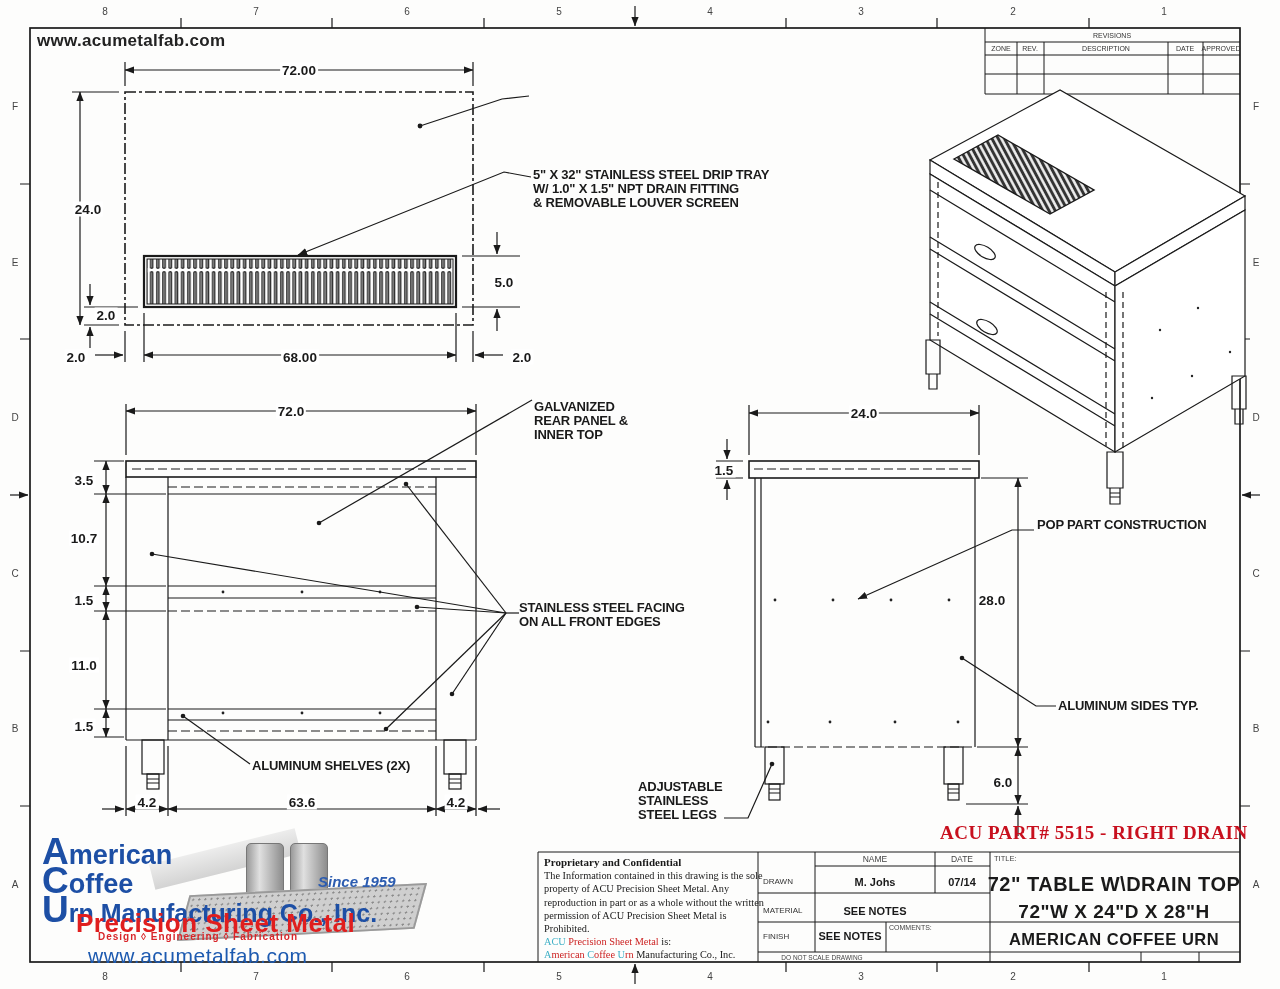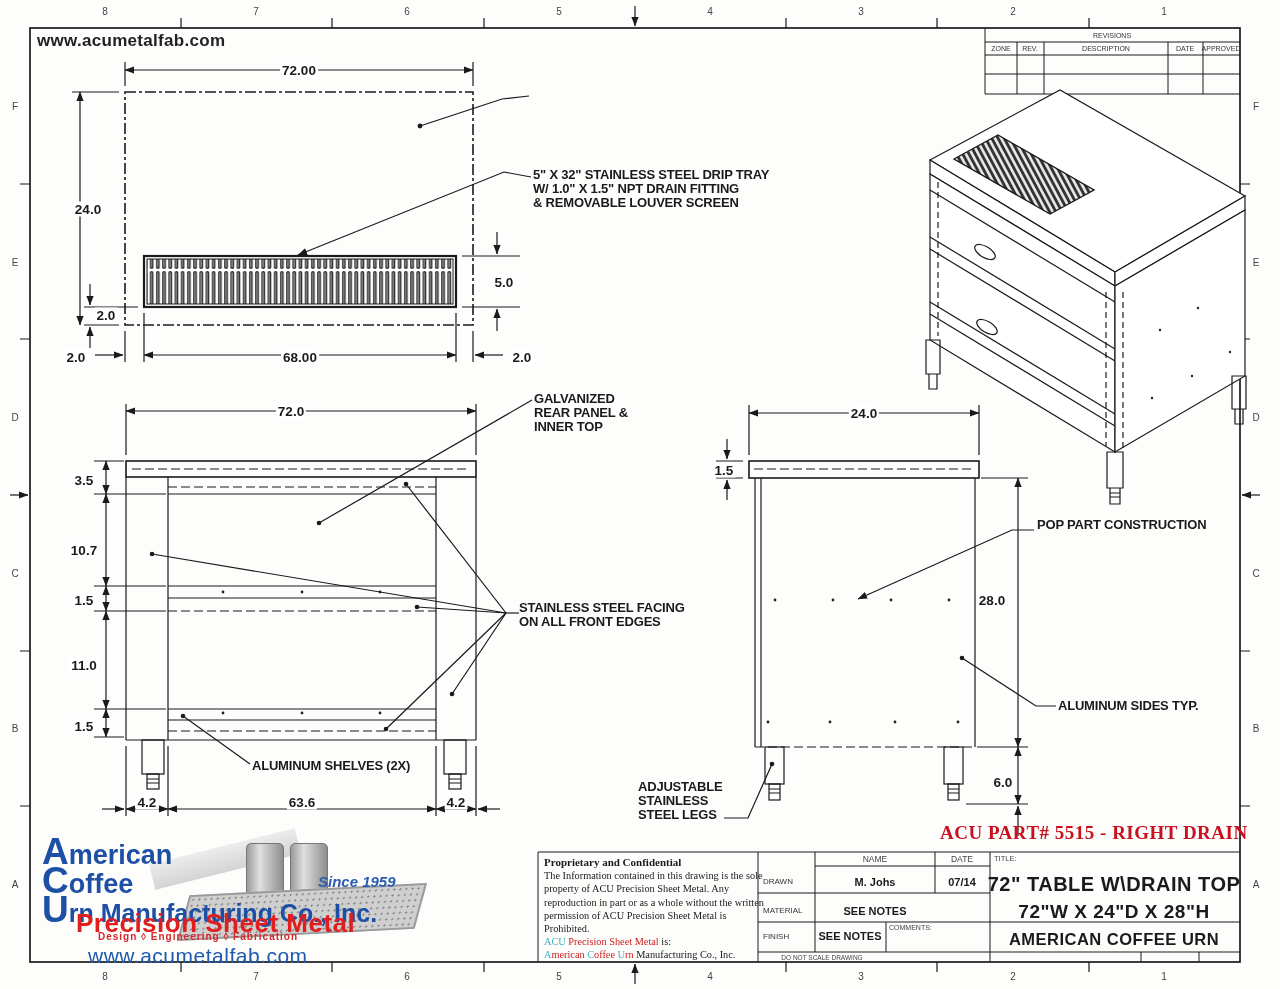--- a/index.html
+++ b/index.html
@@ -269,21 +269,21 @@
     <div class="t rev" style="left:1221px;top:48px">APPROVED</div>
   </div>
 
   <div class="t hdr-url" style="left:37px;top:31px">www.acumetalfab.com</div>
 
   <div class="t note" style="left:533px;top:168px">
     <div>5" X 32" STAINLESS STEEL DRIP TRAY</div>
     <div>W/ 1.0" X 1.5" NPT DRAIN FITTING</div>
     <div>&amp; REMOVABLE LOUVER SCREEN</div>
   </div>
-  <div class="t note" style="left:534px;top:392px">
+  <div class="t note" style="left:534px;top:400px">
     <div>GALVANIZED</div>
     <div>REAR PANEL &amp;</div>
     <div>INNER TOP</div>
   </div>
   <div class="t note" style="left:519px;top:601px">
     <div>STAINLESS STEEL FACING</div>
     <div>ON ALL FRONT EDGES</div>
   </div>
   <div class="t note" style="left:252px;top:759px">ALUMINUM SHELVES (2X)</div>
   <div class="t note" style="left:1037px;top:518px">POP PART CONSTRUCTION</div>
@@ -299,21 +299,21 @@
     <div class="t dim" style="left:88px;top:209px">24.0</div>
     <div class="t dim" style="left:106px;top:315px">2.0</div>
     <div class="t dim" style="left:504px;top:282px">5.0</div>
     <div class="t dim" style="left:76px;top:357px">2.0</div>
     <div class="t dim" style="left:300px;top:357px">68.00</div>
     <div class="t dim" style="left:522px;top:357px">2.0</div>
   </div>
   <div>
     <div class="t dim" style="left:291px;top:411px">72.0</div>
     <div class="t dim" style="left:84px;top:480px">3.5</div>
-    <div class="t dim" style="left:84px;top:550px">10.7</div>
+    <div class="t dim" style="left:84px;top:538px">10.7</div>
     <div class="t dim" style="left:84px;top:600px">1.5</div>
     <div class="t dim" style="left:84px;top:665px">11.0</div>
     <div class="t dim" style="left:84px;top:726px">1.5</div>
     <div class="t dim" style="left:147px;top:802px">4.2</div>
     <div class="t dim" style="left:302px;top:802px">63.6</div>
     <div class="t dim" style="left:456px;top:802px">4.2</div>
   </div>
   <div>
     <div class="t dim" style="left:864px;top:413px">24.0</div>
     <div class="t dim" style="left:724px;top:470px">1.5</div>

